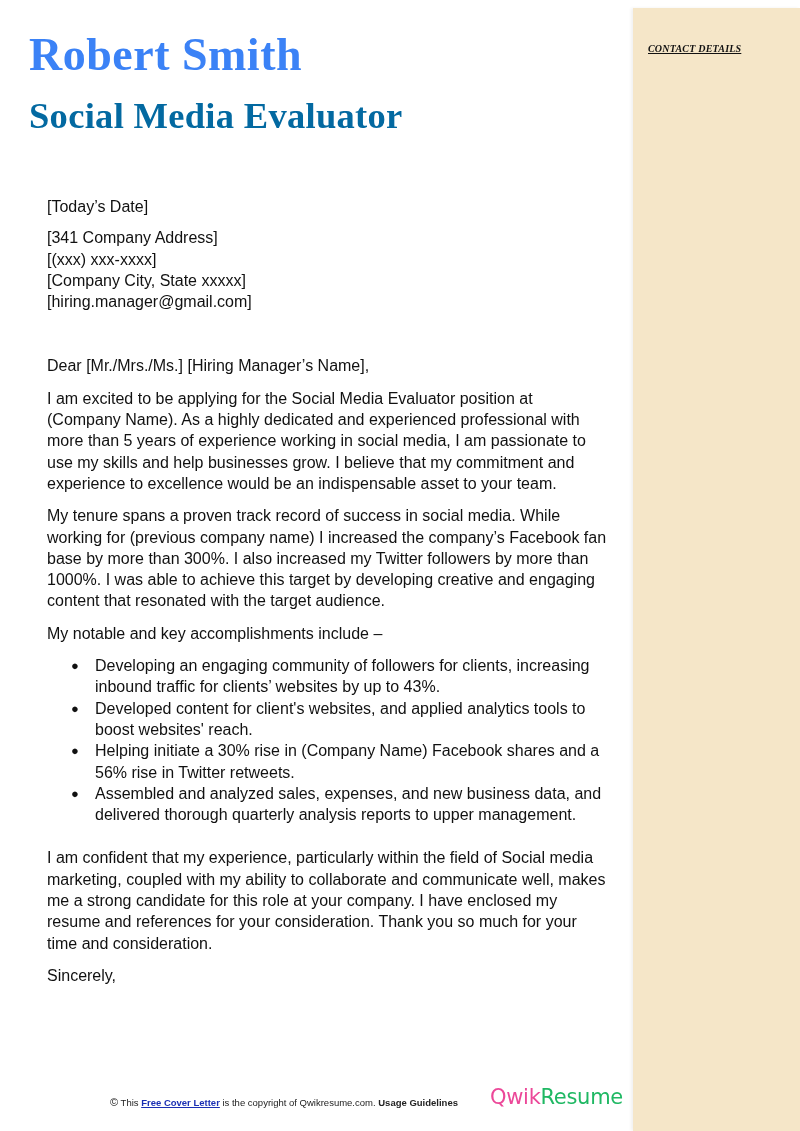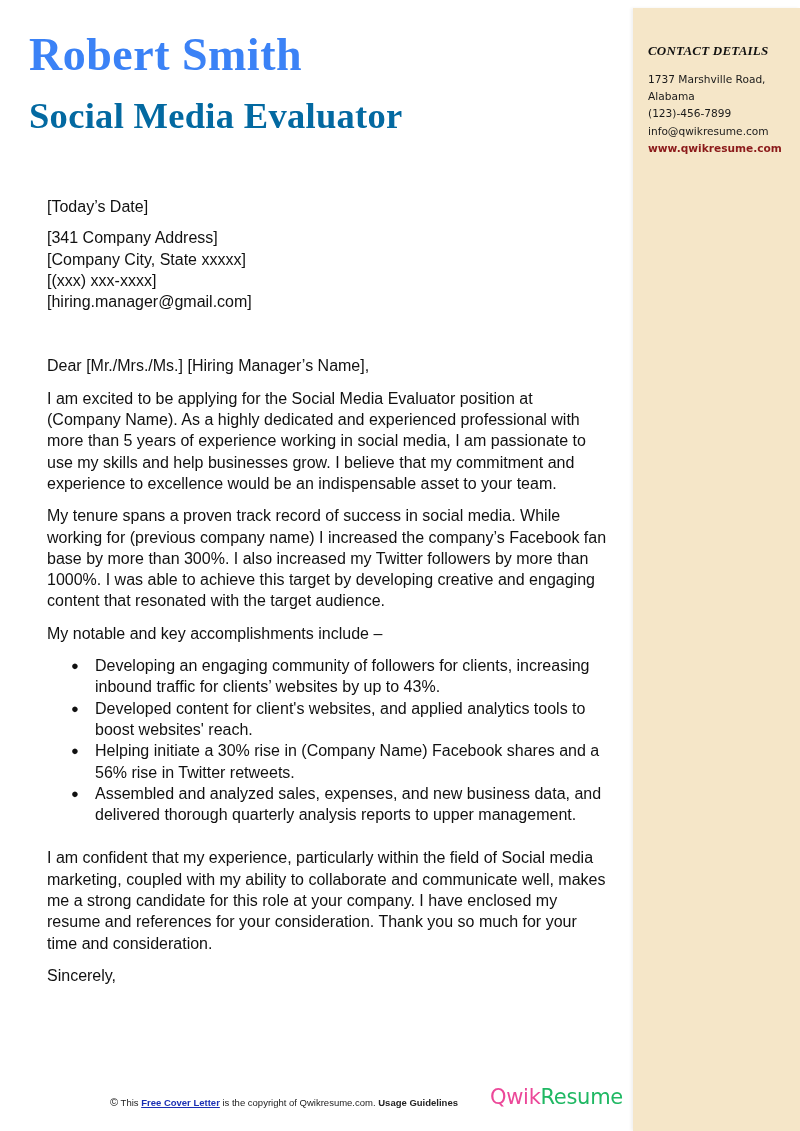--- a/index.html
+++ b/index.html
@@ -24,21 +24,22 @@
       background: #f5e6c8;
       box-shadow: -2px 0 3px rgba(0,0,0,0.06);
     }
     .sidebar-title {
       position: absolute;
       left: 15px;
       top: 35px;
       font-family: "Liberation Serif", serif;
       font-weight: bold;
       font-style: italic;
-      font-size: 13px;
+      text-decoration: underline;
+      font-size: 10px;
       letter-spacing: 0.2px;
       color: #111111;
     }
     .contact-lines {
       position: absolute;
       left: 15px;
       top: 63px;
       font-family: "DejaVu Sans", sans-serif;
       font-size: 10.6px;
       line-height: 17.2px;
@@ -131,35 +132,28 @@
     .logo .resume { color: #1fb863; }
   </style>
 </head>
 <body>
 
 <div class="name">Robert Smith</div>
 <div class="job-title">Social Media Evaluator</div>
 
 <aside class="sidebar">
   <div class="sidebar-title">CONTACT DETAILS</div>
-  <div class="contact-lines">
-    <div>1737 Marshville Road,</div>
-    <div>Alabama</div>
-    <div>(123)-456-7899</div>
-    <div>info@qwikresume.com</div>
-    <div class="web">www.qwikresume.com</div>
-  </div>
 </aside>
 
 <main class="letter">
   <p class="date">[Today’s Date]</p>
   <div class="addr-block">
     <p>[341 Company Address]</p>
+    <p>[(xxx) xxx-xxxx]</p>
     <p>[Company City, State xxxxx]</p>
-    <p>[(xxx) xxx-xxxx]</p>
     <p>[hiring.manager@gmail.com]</p>
   </div>
   <p class="salutation">Dear [Mr./Mrs./Ms.] [Hiring Manager’s Name],</p>
   <p class="para">I am excited to be applying for the Social Media Evaluator position at (Company Name). As a highly dedicated and experienced professional with more than 5 years of experience working in social media, I am passionate to use my skills and help businesses grow. I believe that my commitment and experience to excellence would be an indispensable asset to your team.</p>
   <p class="para">My tenure spans a proven track record of success in social media. While working for (previous company name) I increased the company’s Facebook fan base by more than 300%. I also increased my Twitter followers by more than 1000%. I was able to achieve this target by developing creative and engaging content that resonated with the target audience.</p>
   <p class="para">My notable and key accomplishments include –</p>
   <ul class="bullets">
     <li><span class="dot">●</span><span>Developing an engaging community of followers for clients, increasing inbound traffic for clients’ websites by up to 43%.</span></li>
     <li><span class="dot">●</span><span>Developed content for client's websites, and applied analytics tools to boost websites' reach.</span></li>
     <li><span class="dot">●</span><span>Helping initiate a 30% rise in (Company Name) Facebook shares and a 56% rise in Twitter retweets.</span></li>

